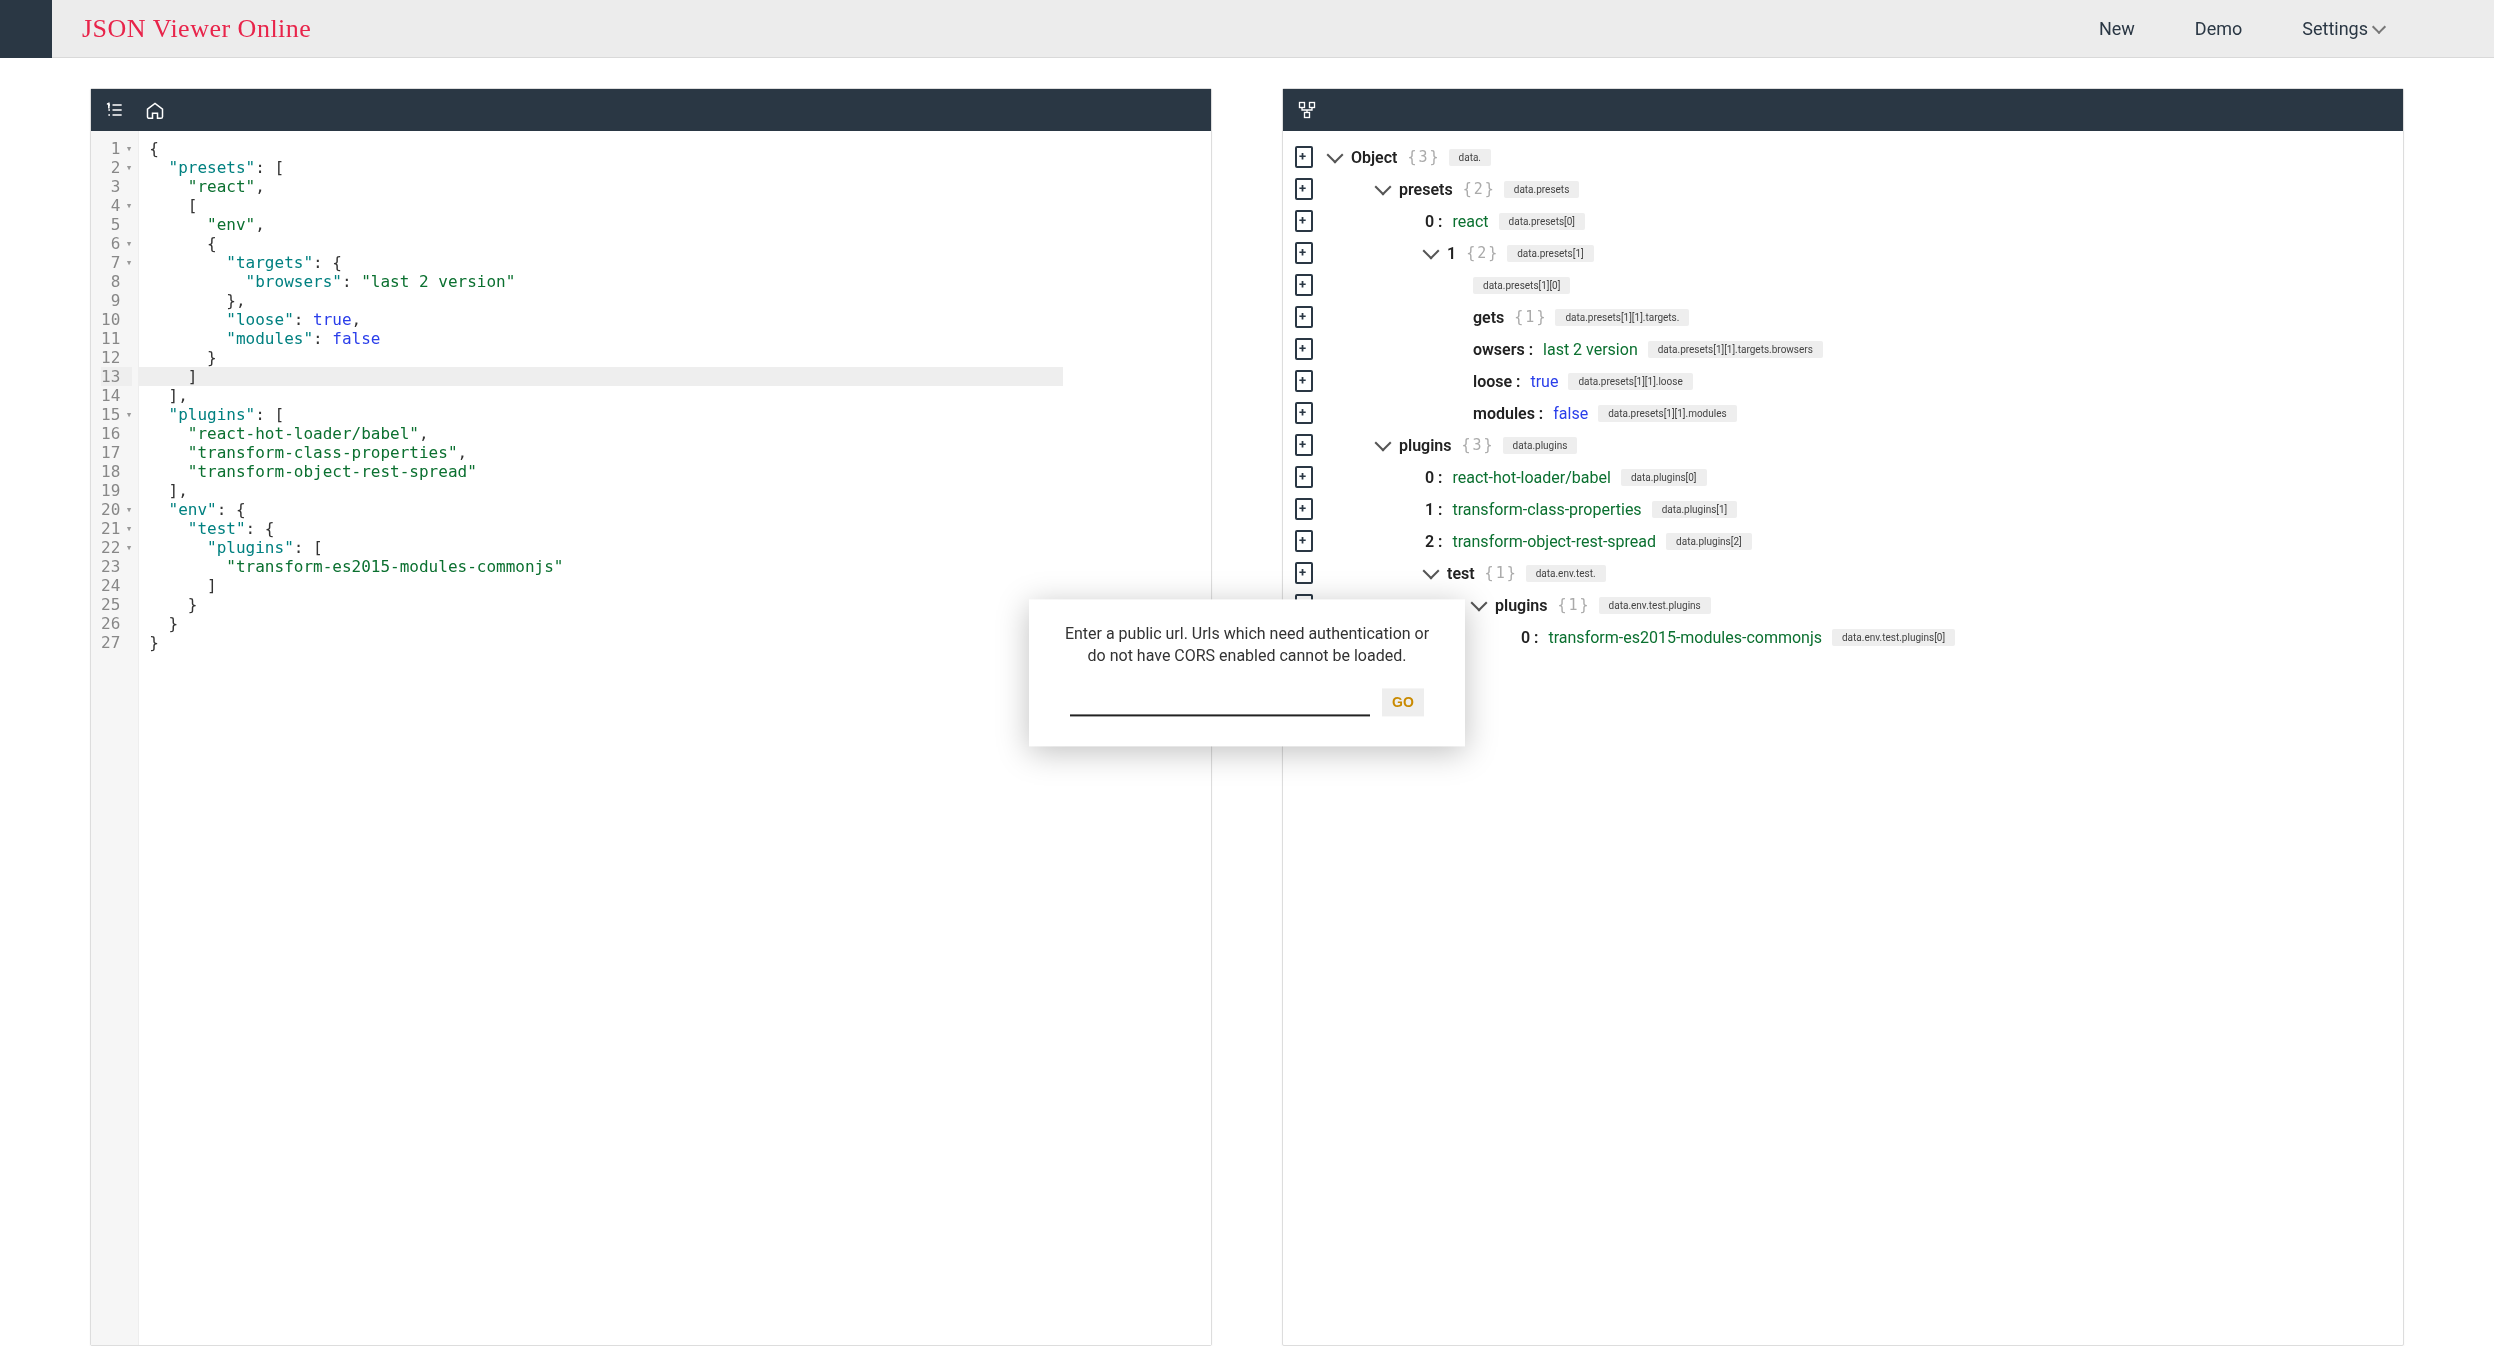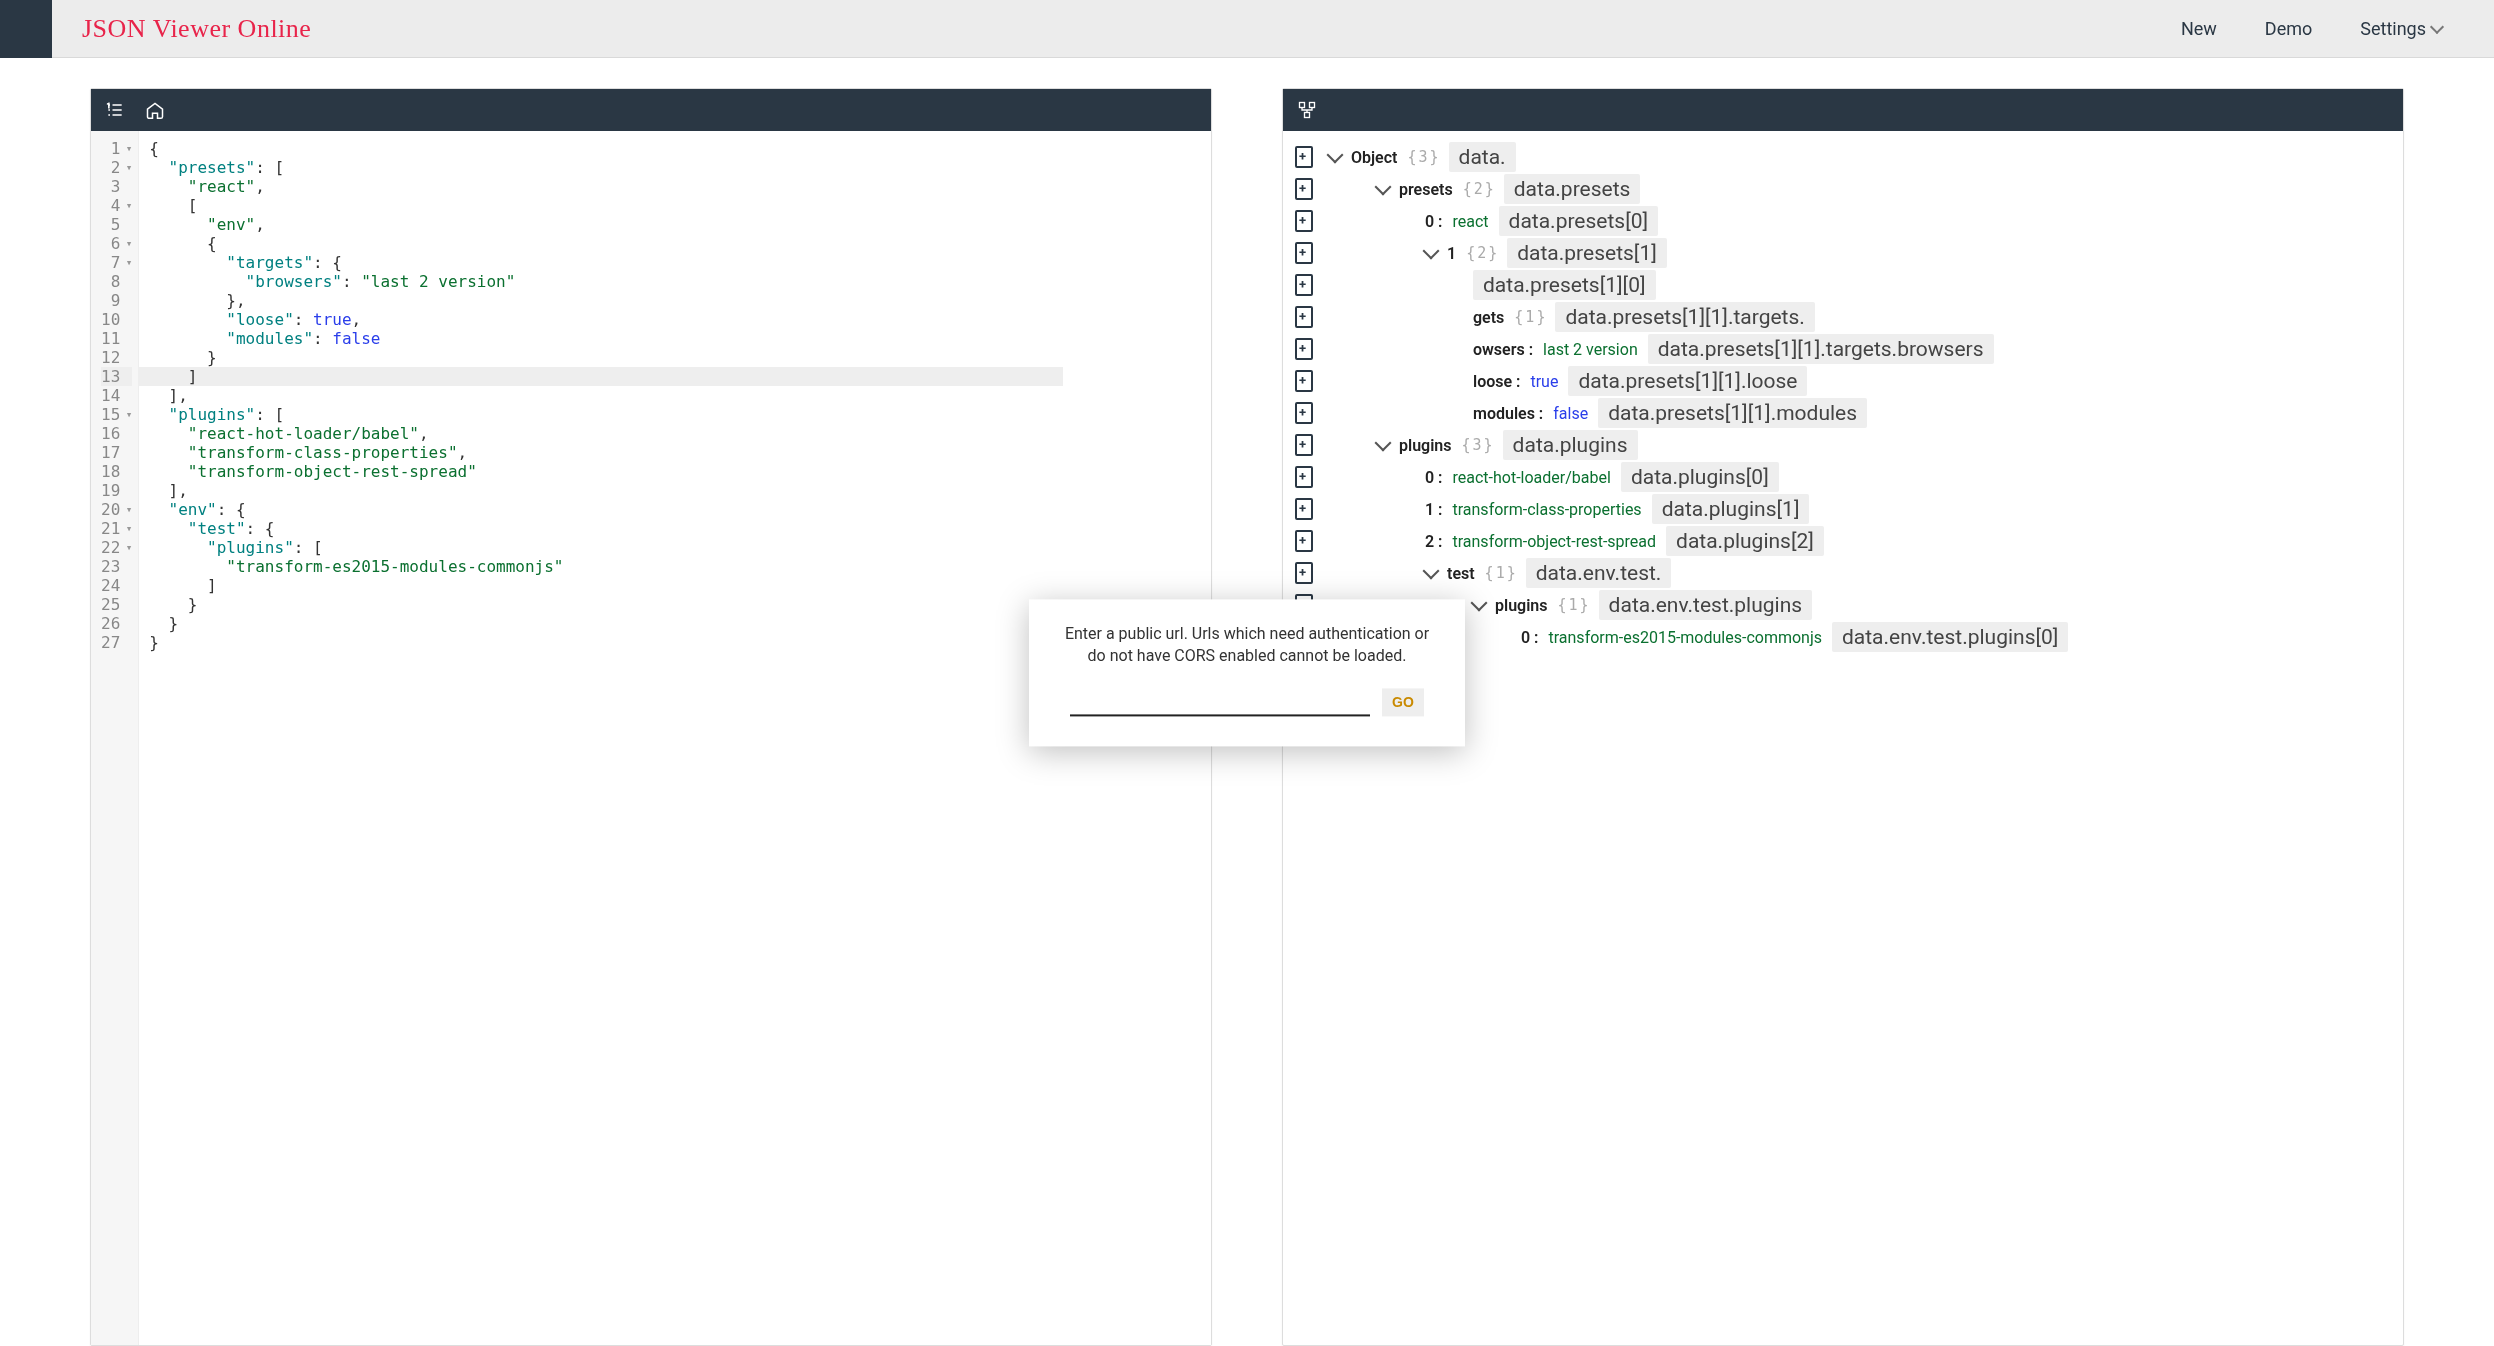--- a/index.html
+++ b/index.html
@@ -2,21 +2,21 @@
 <html><head>
 <meta charset="utf-8">
 <style>
   * { box-sizing: border-box; margin: 0; padding: 0; }
   html, body { height: 100%; font-family: -apple-system, "Segoe UI", Roboto, Arial, sans-serif; background:#fff; }
   body { overflow:hidden; }
 
   .topbar { display:flex; align-items:center; height:58px; background:#ececec; border-bottom:1px solid #d9d9d9;justify-content:space-between; }
   .logo-box { width:52px; height:58px; background:#2a3744; }
   .brand { font-family: cursive; color:#e8244a; font-size:26px; letter-spacing:0.5px; margin-left:30px; }
-  .nav { margin-left:auto; display:flex; gap:48px; padding-right:52px; }
+  .nav { margin-left:auto; display:flex; gap:60px; padding-right:110px; }
   .nav-item { font-size:18px; color:#2a3744; cursor:pointer; display:flex; align-items:center; gap:6px; }
   .chev-down { width:10px; height:10px; border-right:2px solid #777; border-bottom:2px solid #777; transform:rotate(45deg); margin-top:-4px; }
 
   .workspace { display:flex; gap:70px; padding:30px 90px 0 90px; height:calc(100% - 58px); }
   .panel { flex:1; border:1px solid #ddd; border-radius:2px; display:flex; flex-direction:column; box-shadow:0 1px 2px rgba(0,0,0,0.06); min-width:0; }
   .panel-header { height:42px; background:#2a3744; display:flex; align-items:center; padding:0 14px; gap:20px; }
   .hicon { width:20px; height:20px; color:#fff; display:flex; align-items:center; justify-content:center; }
   .hicon svg { stroke:#fff; fill:none; }
 
   .editor { flex:1; display:flex; font-family: Menlo, Consolas, monospace; font-size:16px; line-height:19px; overflow:auto; background:#fff; }
@@ -33,21 +33,21 @@
 
   .tree { flex:1; overflow:auto; padding:10px 6px 30px 6px; font-size:16px; }
   .tree-row { display:flex; align-items:center; height:32px; gap:10px; padding-left:6px; }
   .doc-icon { width:18px; height:22px; border:2px solid #2a3744; border-radius:2px; position:relative; margin-right:6px; flex-shrink:0; }
   .doc-icon::after { content:"+"; position:absolute; left:2px; top:0px; font-size:13px; font-weight:bold; color:#2a3744; line-height:18px; }
   .toggle { width:12px; height:12px; border-right:2px solid #555; border-bottom:2px solid #555; transform:rotate(45deg); margin-top:-4px; flex-shrink:0; cursor:pointer; }
   .node-label { font-weight:600; color:#222; }
   .count { color:#aaa; font-family:Menlo, monospace; font-size:15px; }
   .count::before { content:"{"; margin-right:2px; }
   .count::after  { content:"}"; margin-left:2px; }
-  .path { background:#eee; color:#444; font-size:21px; padding:3px 10px; border-radius:2px; font-family:inherit; }
+  .path { background:#eee; color:#444; font-size:10px; padding:3px 10px; border-radius:2px; font-family:inherit; }
   .val-str { color:#0b7030; }
   .val-bool { color:#2a3eea; }
   .key-txt { color:#222; font-weight:600; }
 
   .modal { position:fixed; left:50%; top:50%; transform:translate(-50%,-50%); width:436px; background:#fff; box-shadow:0 6px 30px rgba(0,0,0,0.25); padding:24px 26px 30px 26px; text-align:center; }
   .modal-text { color:#333; font-size:16px; line-height:1.35; }
   .modal-row { display:flex; align-items:flex-end; justify-content:center; gap:12px; margin-top:22px; }
   .modal-input { width:300px; border:none; border-bottom:2px solid #222; font-size:15px; padding:4px 2px; outline:none; background:transparent; }
   .go-btn { background:#eee; color:#c98a00; font-weight:600; font-size:14px; padding:6px 10px; border:none; cursor:pointer; }
 

